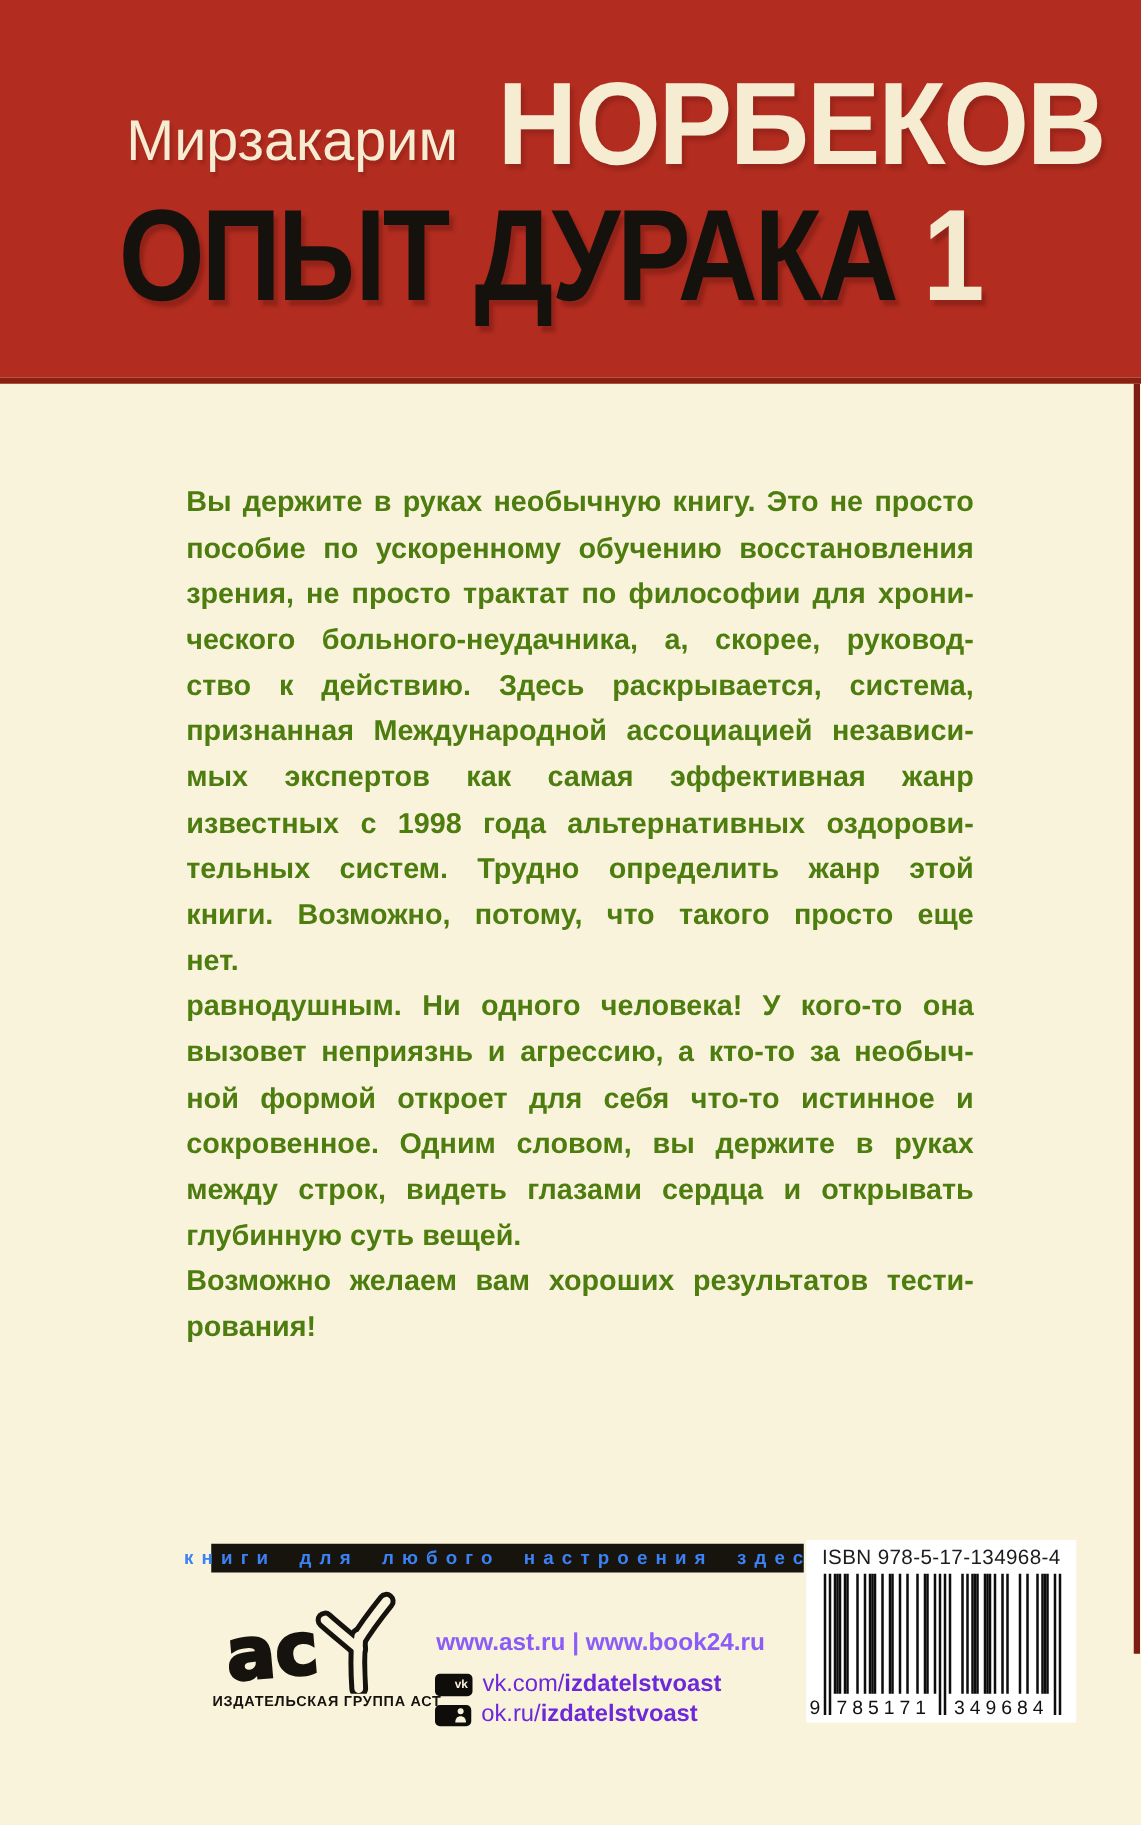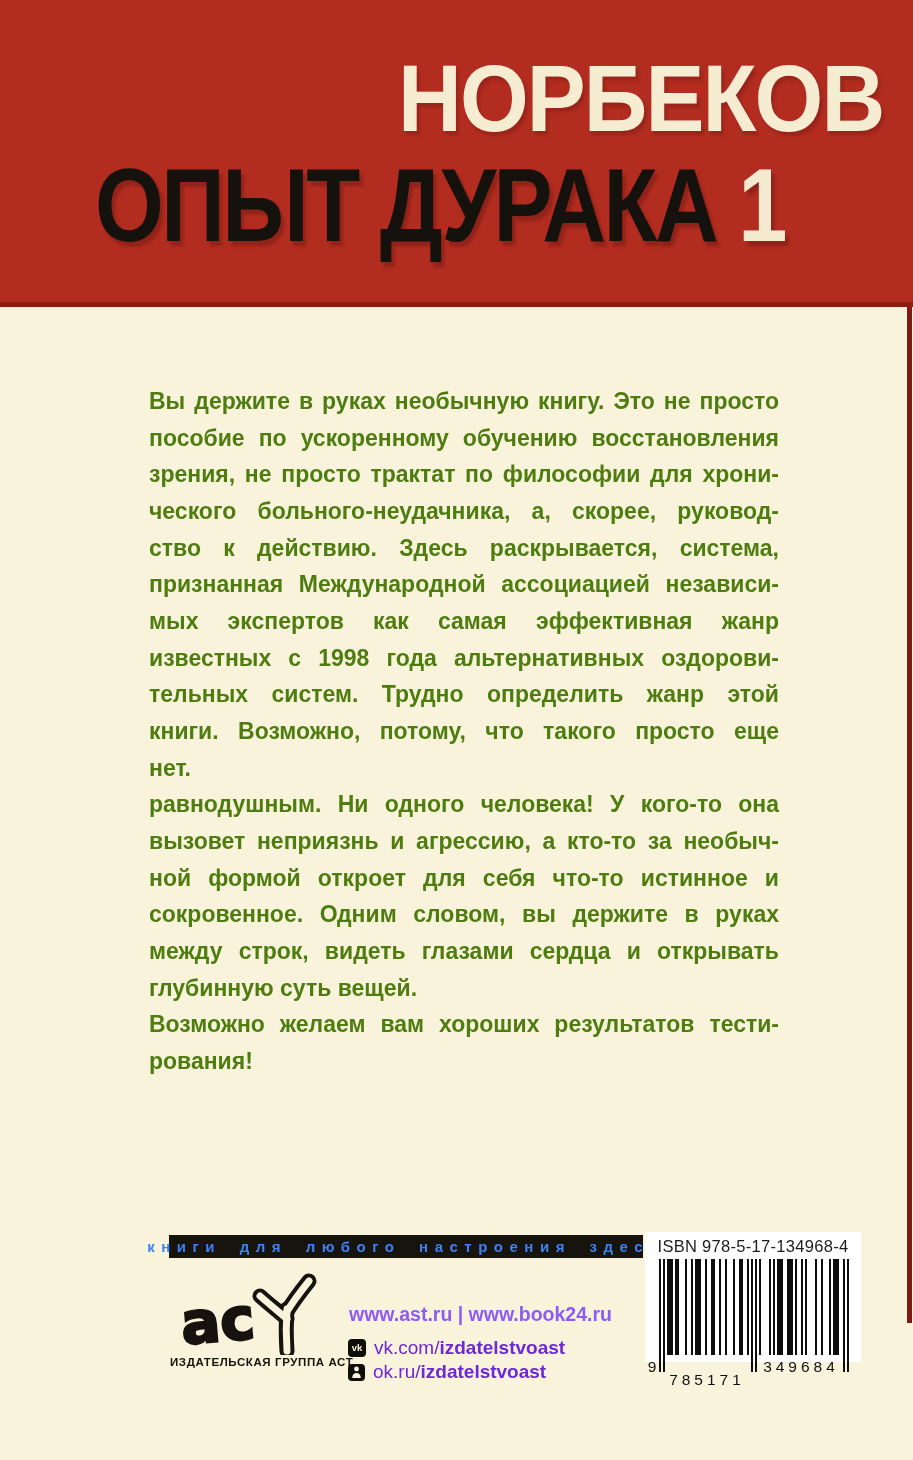--- a/index.html
+++ b/index.html
@@ -54,49 +54,50 @@
   }
   .links-sites{
     position:absolute;left:349px;top:1303px;
     font-size:19.5px;font-weight:700;color:#8b5cf6;white-space:nowrap;
   }
   .social-row{position:absolute;left:348px;display:flex;align-items:center;gap:8px;white-space:nowrap;}
   .social-row.vk{top:1337px;}
   .social-row.ok{top:1361px;}
   .social-icon{
     width:18px;height:18px;border-radius:4px;background:#0f0d0a;
-    display:flex;align-items:center;justify-content:center;flex:0 0 auto;
+    display:flex;align-items:center;justify-content:center;flex:0 0 auto;padding-left:12px;
   }
   .social-icon.ok-ic{width:17px;height:17px;}
   .vk-glyph{color:#faf3dc;font-size:9.5px;font-weight:700;line-height:1;}
   .social-label{font-size:19px;font-weight:400;color:#6d28d9;}
   .social-label b{font-weight:700;}
   
-  .isbn-box{position:absolute;left:645px;top:1232px;width:216px;height:130px;background:#ffffff;}
+  .isbn-box{position:absolute;left:645px;top:1232px;width:216px;height:146px;background:#ffffff;}
   .isbn-label{
     position:absolute;left:0;top:5px;width:216px;text-align:center;
     font-size:16.5px;font-weight:400;color:#1c1c1c;letter-spacing:.3px;white-space:nowrap;
   }
   .barcode-bars{position:absolute;left:14px;top:27px;width:190px;height:113px;display:flex;align-items:flex-start;}
   .module{width:2px;height:96px;flex:0 0 auto;}
   .module.black{background:#0d0d0d;}
   .module.guard{height:113px;}
   .barcode-digits span{
     position:absolute;font-size:15.5px;font-weight:400;color:#111;letter-spacing:4px;text-align:center;
   }
   .digit-first{left:2px;top:126px;width:14px;letter-spacing:0;}
-  .digit-g1{left:20px;top:126px;width:84px;margin-top:13px;}
+  .digit-g1{left:20px;top:126px;width:84px;}
   .digit-g2{left:114px;top:126px;width:84px;}
 </style>
 </head>
 <body>
 
 <div class="page">
 
   <div class="header-band">
+    <span class="author-first">Мирзакарим</span>
     <span class="author-last">НОРБЕКОВ</span>
     <div class="title-row">
       <span class="title-main">ОПЫТ ДУРАКА</span>
       <span class="title-number">1</span>
     </div>
   </div>
   <div class="header-divider"></div>
 
   <div class="body-text">
       <div class="text-line">Вы держите в руках необычную книгу. Это не просто</div>

